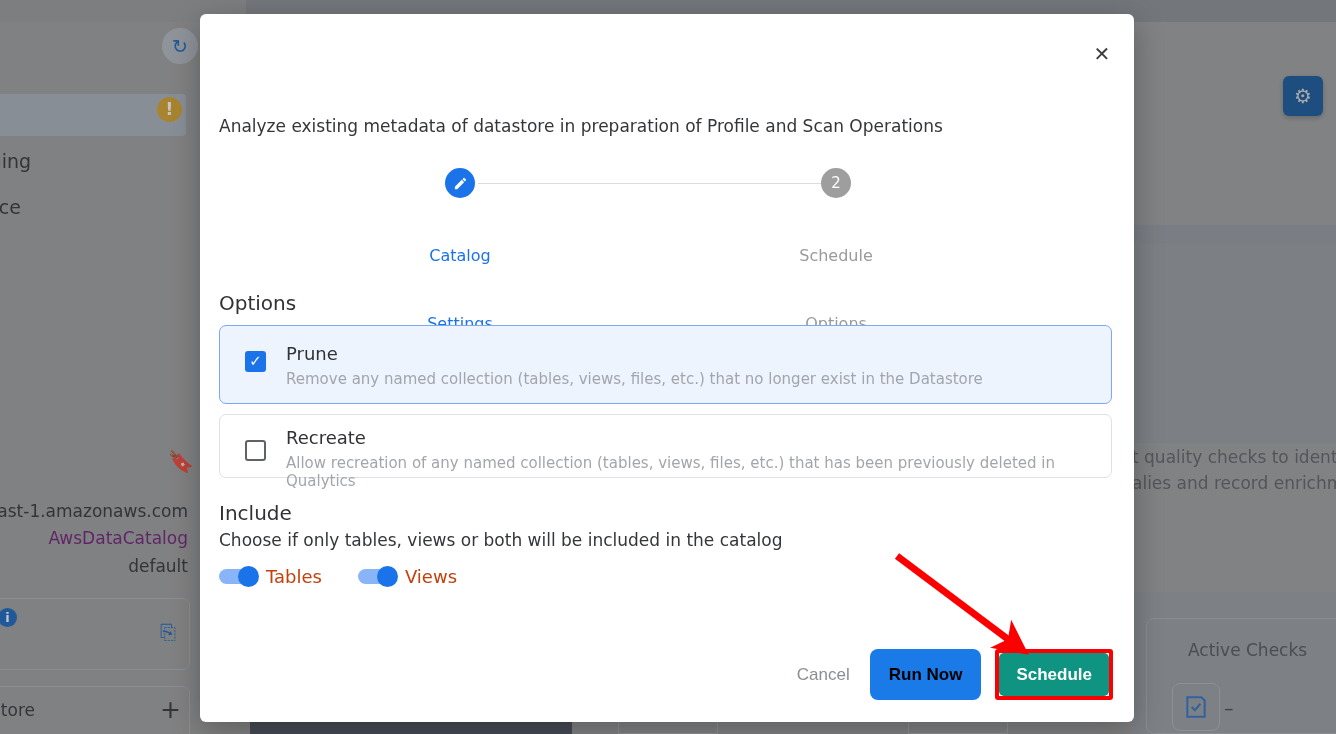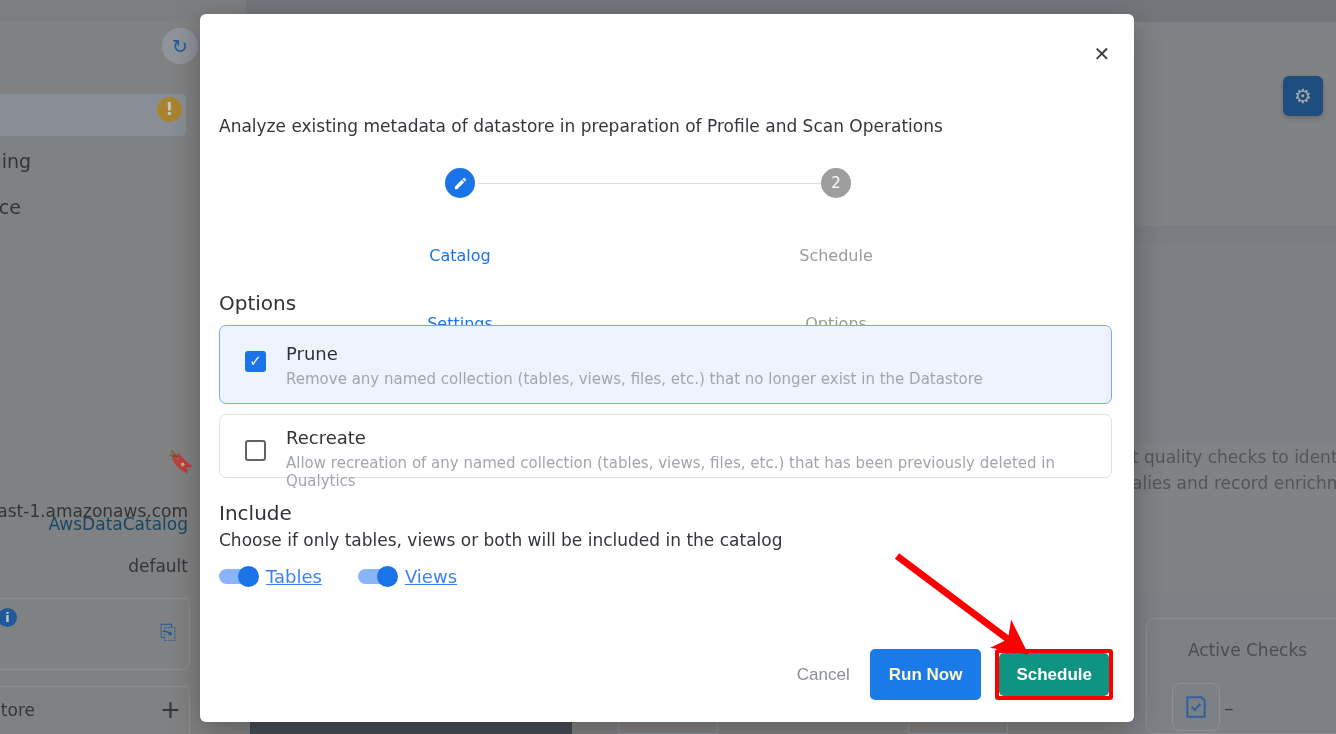--- a/index.html
+++ b/index.html
@@ -53,21 +53,21 @@
     position: absolute; color: #2f3033; font-size: 19px; white-space: nowrap;
   }
   .bg-nav1 { left: -22px; top: 150px; }
   .bg-nav2 { left: -25px; top: 196px; }
 
   .bg-bookmark {
     position: absolute; left: 168px; top: 452px; width: 16px; height: 20px;
     color: #1565c0; font-size: 21px; line-height: 1;
   }
   .bg-addr1 { position: absolute; right: 1148px; top: 501px; color: #2f3033; font-size: 17px; white-space: nowrap; }
-  .bg-addr2 { position: absolute; right: 1148px; top: 514px; color: #0c4a6e; font-size: 17px; white-space: nowrap; }
+  .bg-addr2 { position: absolute; right: 1148px; top: 528px; color: #701a75; font-size: 17px; white-space: nowrap; }
   .bg-addr3 { position: absolute; right: 1148px; top: 556px; color: #2f3033; font-size: 17px; white-space: nowrap; }
 
   .bg-card1 {
     position: absolute; left: -30px; top: 598px; width: 220px; height: 72px;
     border: 1px solid #b0b0b0; border-radius: 7px;
   }
   .bg-info-dot {
     position: absolute; left: -2px; top: 608px; width: 19px; height: 19px;
     border-radius: 50%; background: #1565c0; color: #fff;
     font-size: 13px; font-weight: bold; display: flex; align-items: center; justify-content: center;
@@ -234,37 +234,37 @@
   .toggle-item { display: flex; align-items: center; gap: 11px; }
   .switch {
     position: relative; width: 36px; height: 15px; border-radius: 8px;
     background: #8ab4f8; cursor: pointer; flex: none;
   }
   .switch .knob {
     position: absolute; top: -3px; right: -4px;
     width: 21px; height: 21px; border-radius: 50%;
     background: #1a73e8;
   }
-  .toggle-label { font-size: 18px; color: #3b82f6; text-decoration: underline; }
+  .toggle-label { font-size: 18px; color: #c2410c; }
 
   
   .footer {
     position: absolute; right: 21px; bottom: 22px;
     display: flex; align-items: center; gap: 14px;
   }
   .btn {
     font-family: Liberation Sans, sans-serif;
     border: none; cursor: pointer; border-radius: 5px;
     font-size: 17px; line-height: 1;
   }
   .btn-cancel {
     background: transparent; color: #8b8e93; padding: 10px 6px;
   }
   .btn-run {
-    background: #1a7ae8; color: #fef9c3; padding: 17px 19px; font-weight: bold;
+    background: #1a7ae8; color: #000000; padding: 17px 19px; font-weight: bold; border-radius: 8px;
   }
   .btn-schedule {
     background: #0e9480; color: #ffffff; padding: 13px 17px; font-weight: bold;
   }
   .schedule-wrap {
     border: 4px solid #fb0000; border-radius: 3px; padding: 0; line-height: 0;
   }
 
   
   .arrow-svg {

